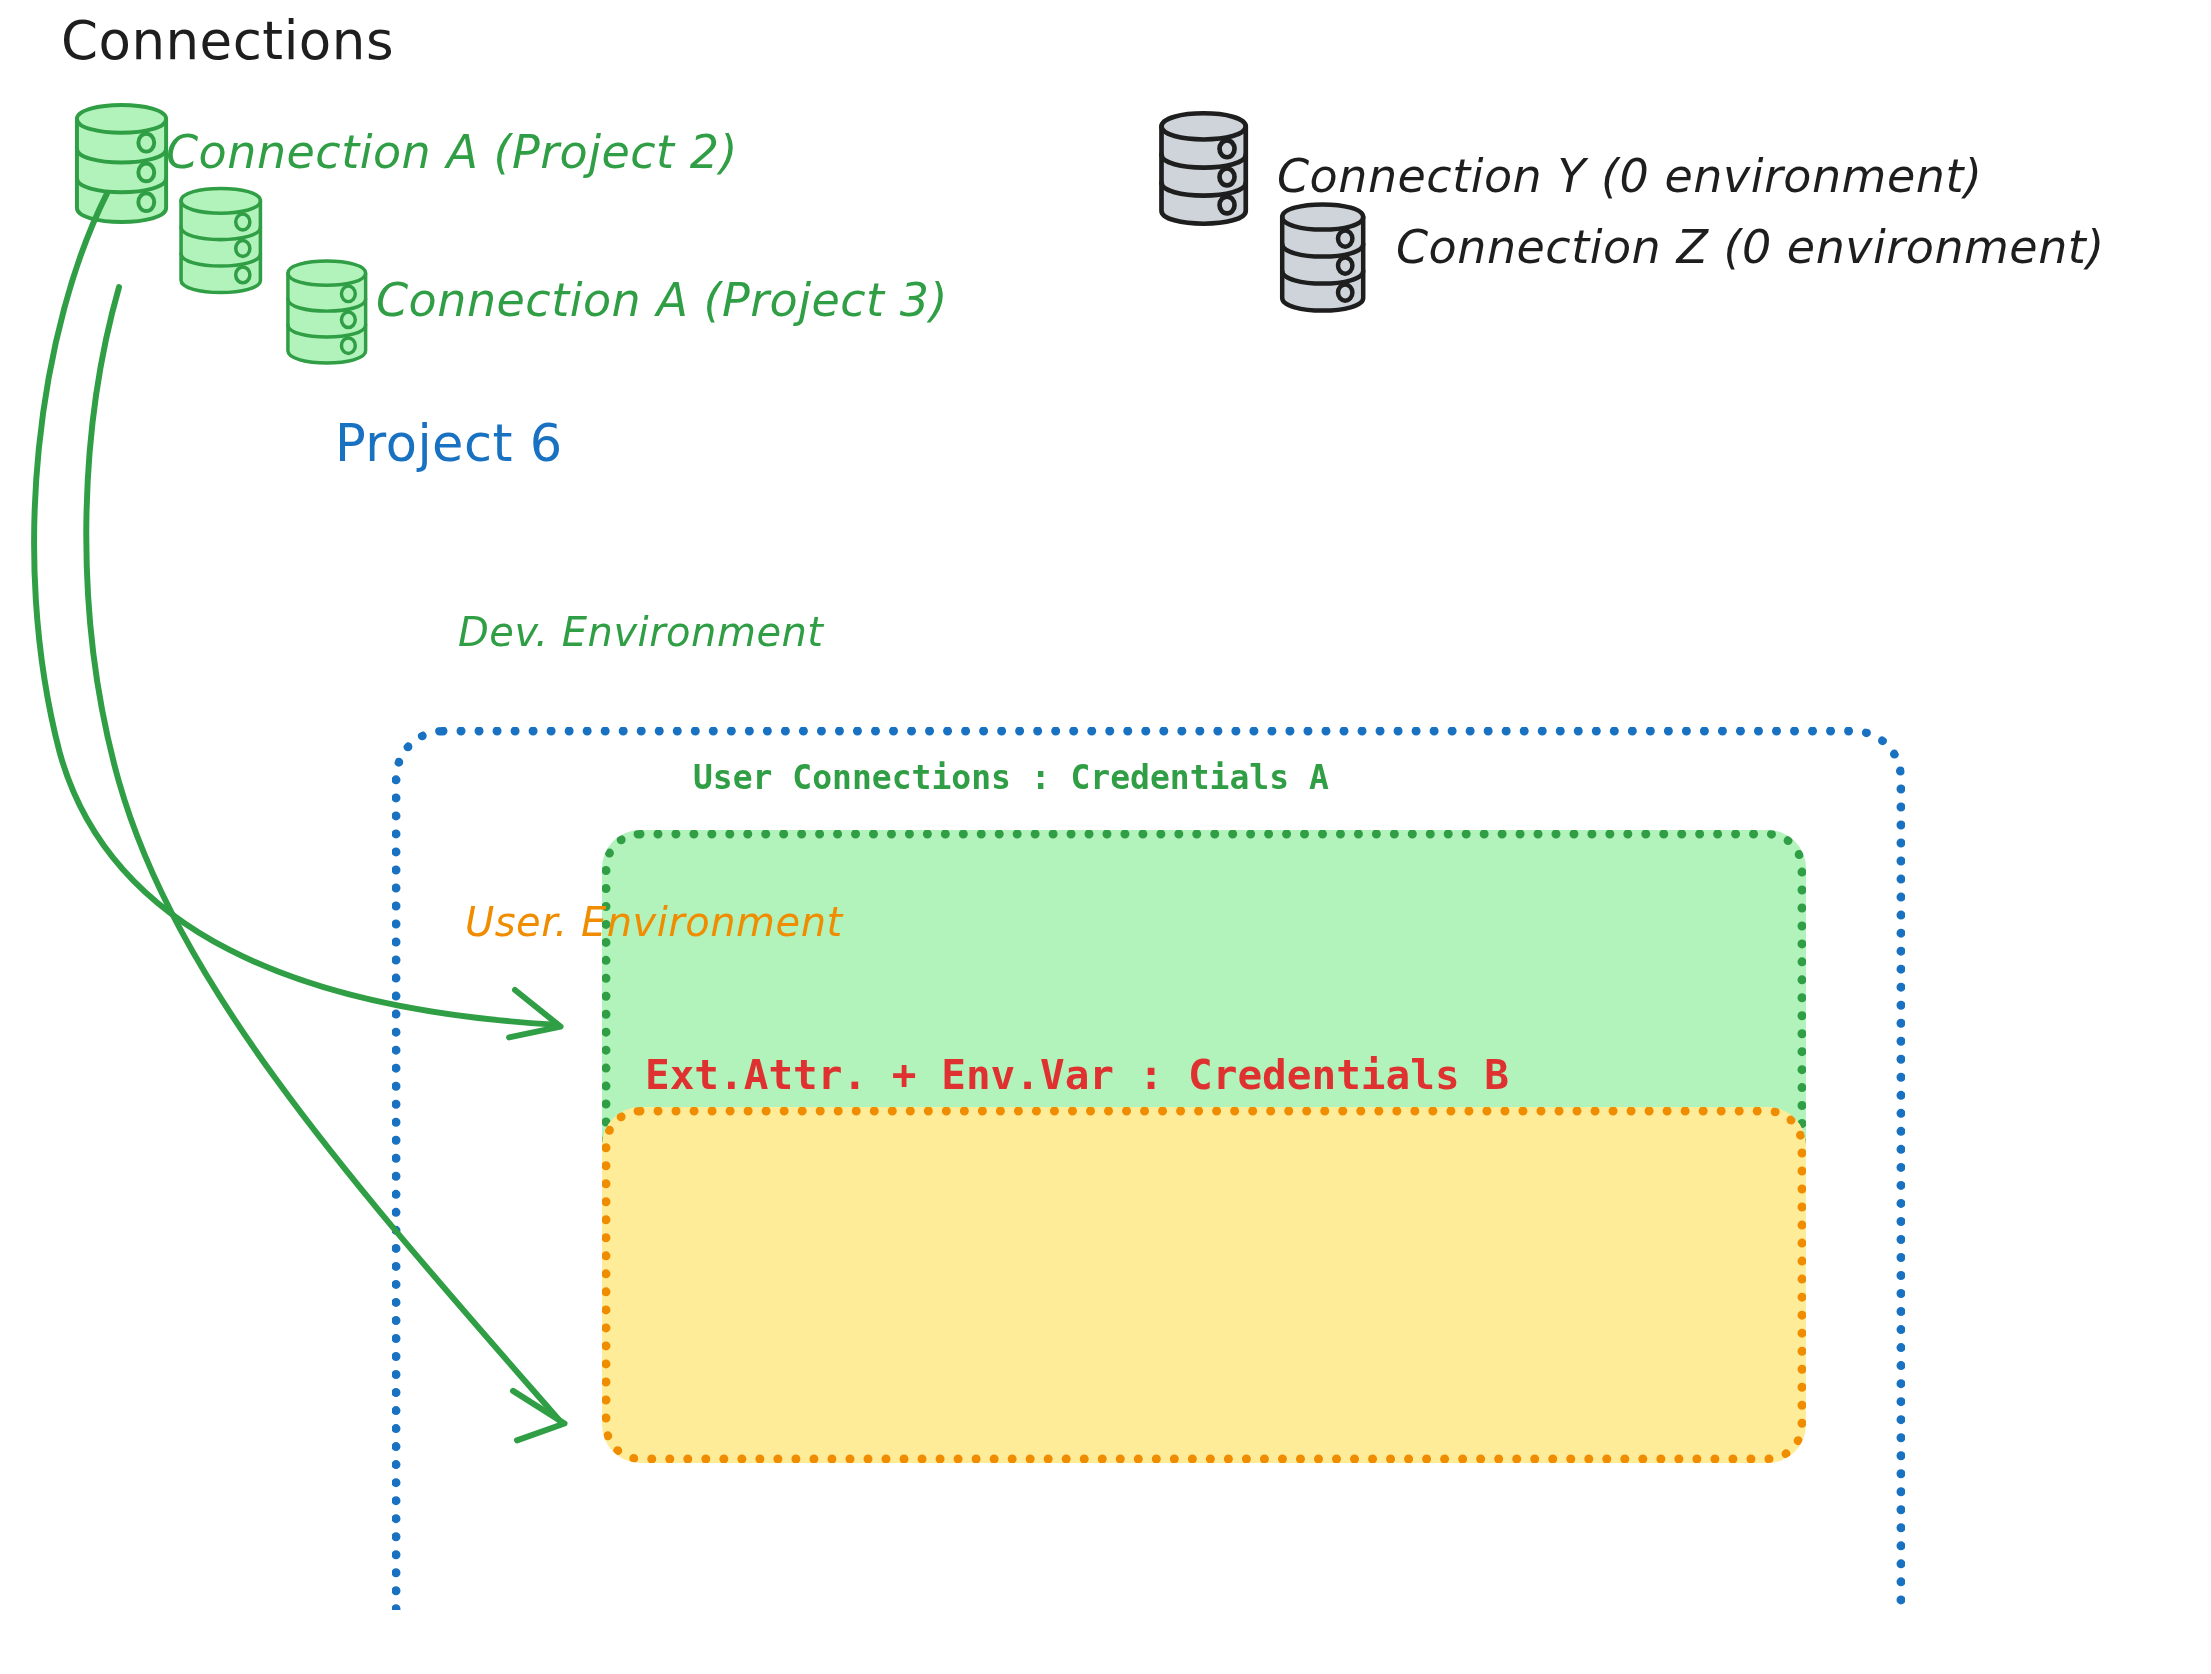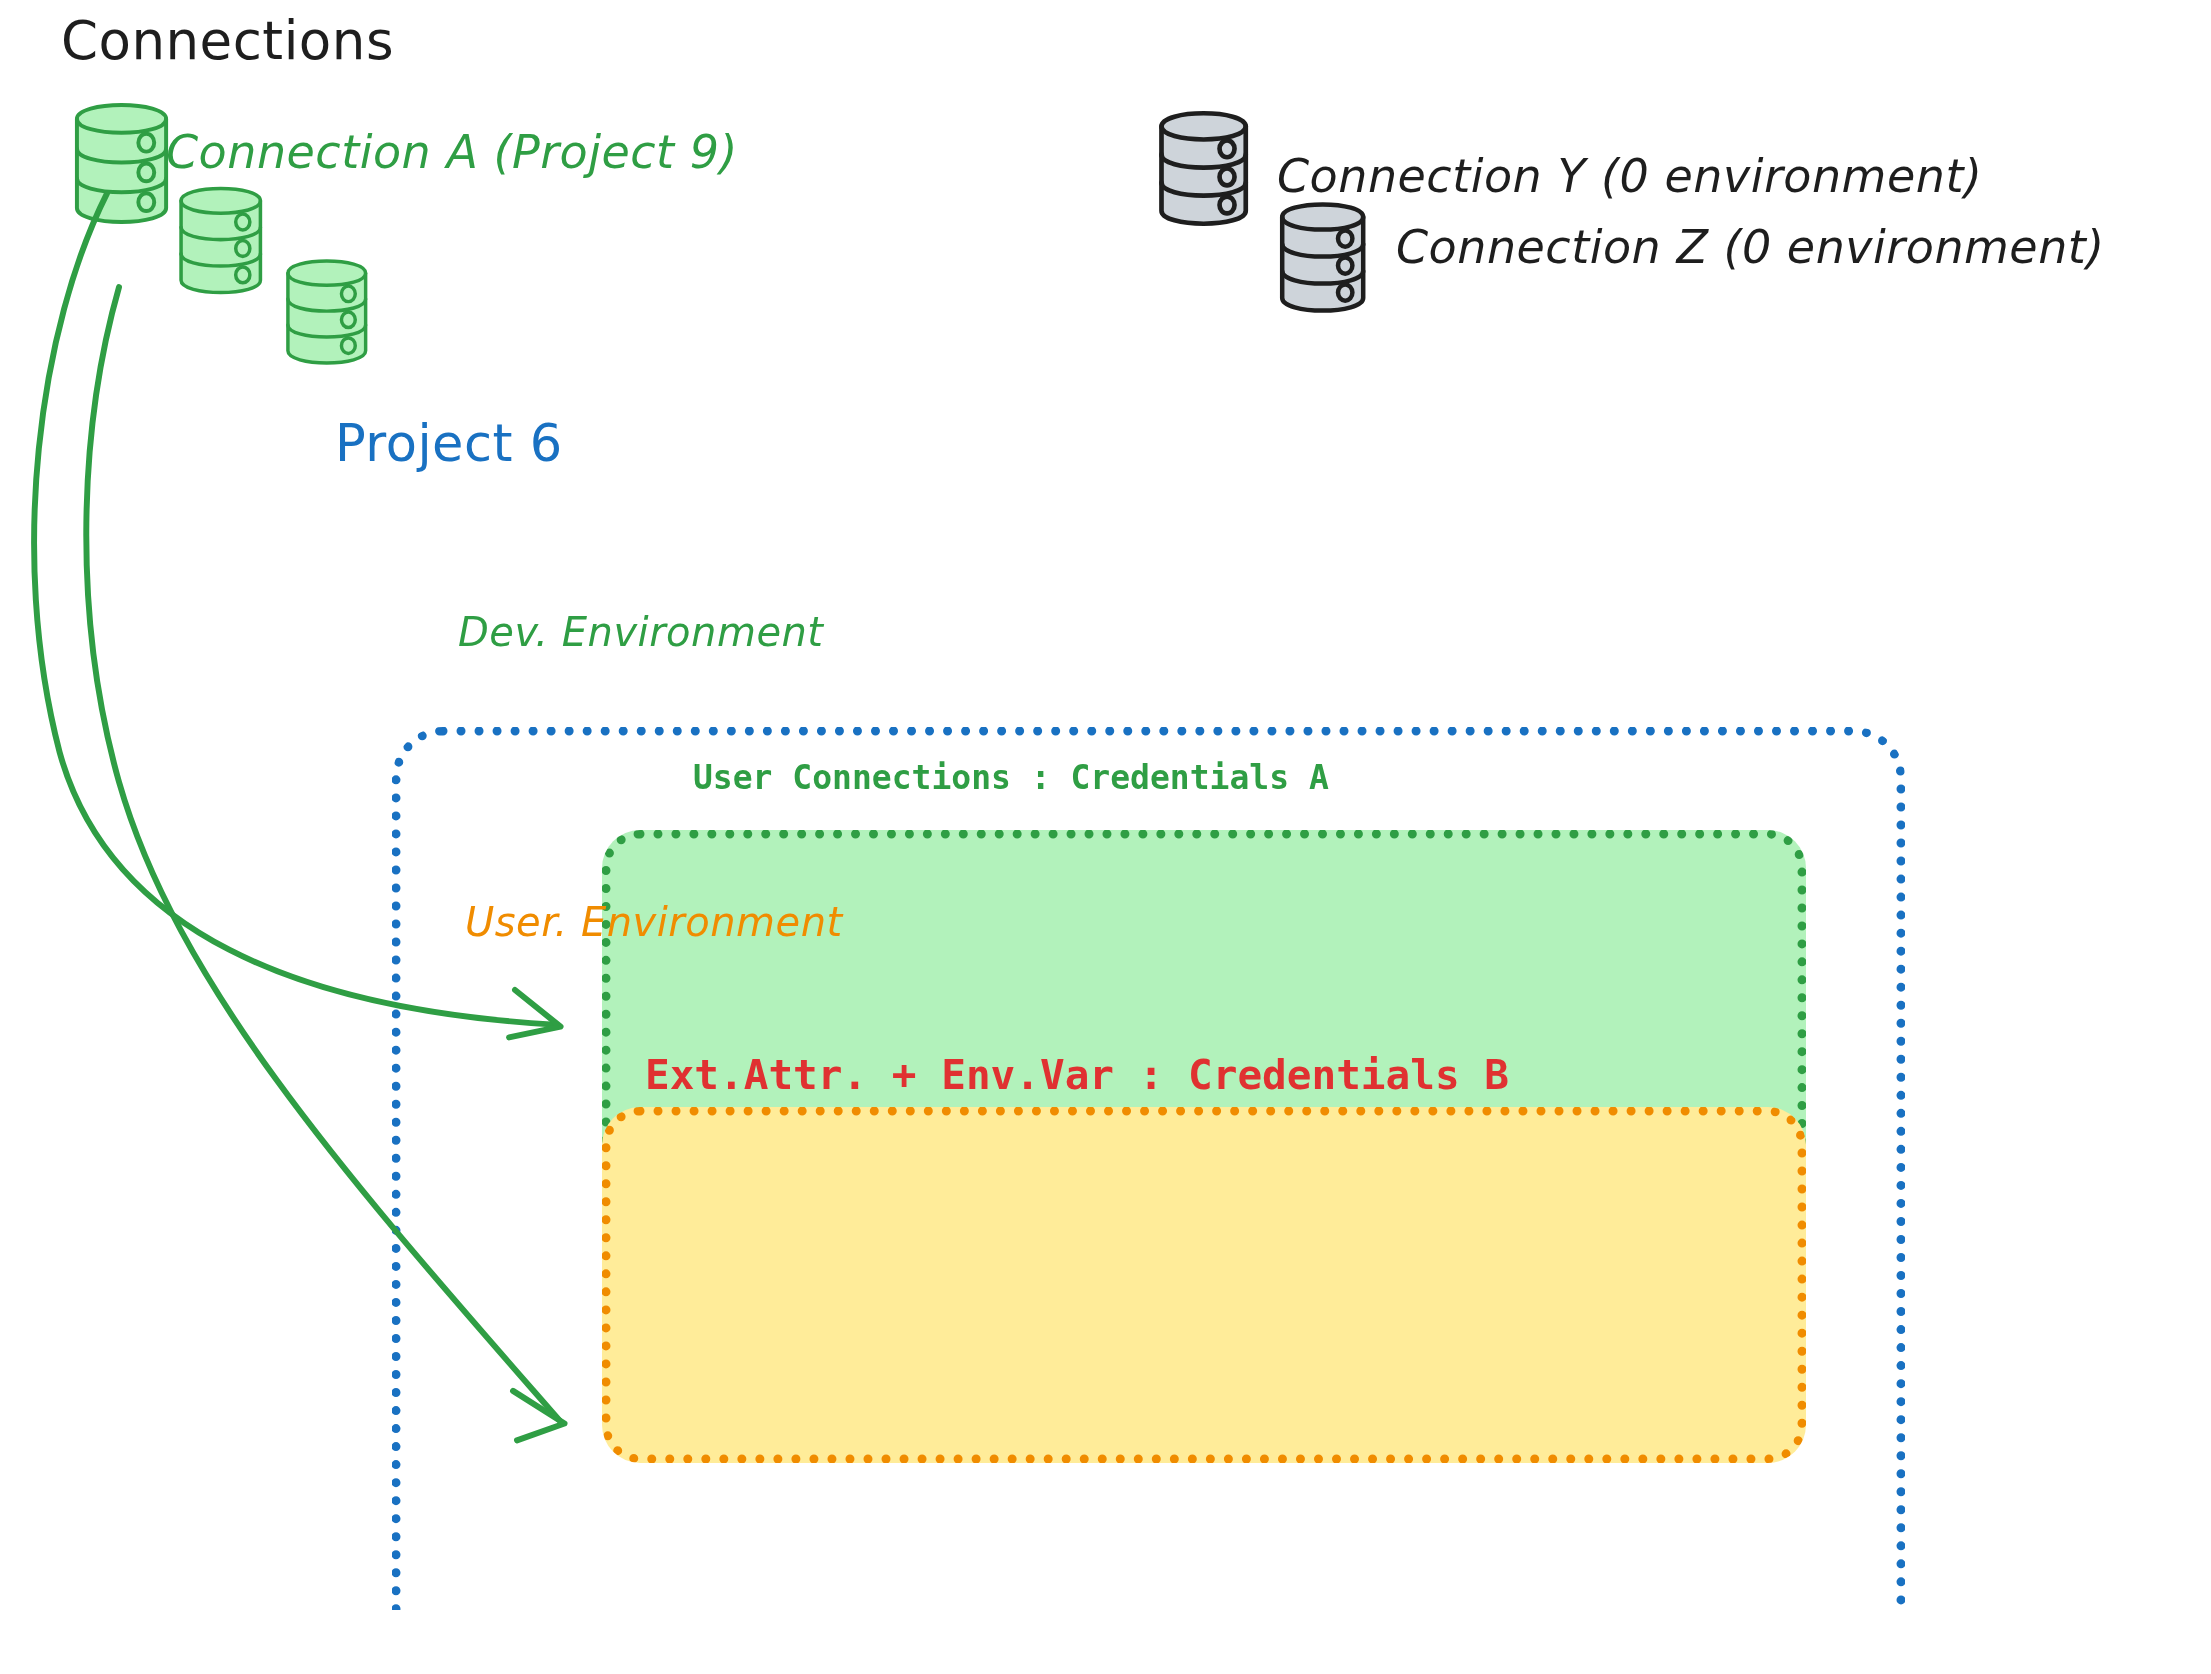--- a/index.html
+++ b/index.html
@@ -144,21 +144,21 @@
     <g fill="#b2f2bb" stroke="#2f9e44" stroke-width="4" stroke-linecap="round" stroke-linejoin="round">
       <path d="M8 20 C8 11, 30 6, 53 6 C76 6, 98 11, 98 20 L98 110 C98 119, 76 124, 53 124 C30 124, 8 119, 8 110 Z"></path>
       <path d="M8 20 C8 29, 30 34, 53 34 C76 34, 98 29, 98 20" fill="none"></path>
       <path d="M8 50 C8 59, 30 64, 53 64 C76 64, 98 59, 98 50" fill="none"></path>
       <path d="M8 80 C8 89, 30 94, 53 94 C76 94, 98 89, 98 80" fill="none"></path>
       <ellipse cx="78" cy="44" rx="8" ry="9" fill="none"></ellipse>
       <ellipse cx="78" cy="74" rx="8" ry="9" fill="none"></ellipse>
       <ellipse cx="78" cy="104" rx="8" ry="9" fill="none"></ellipse>
     </g>
   </svg>
-  <div class="hand conn-label-green" style="left:166px; top:125px;">Connection A (Project 9)</div>
+  <div class="hand conn-label-green" style="left:166px; top:125px;">Connection A (Project 2)</div>
 
   <svg class="db-svg" style="left:174px; top:182px;" width="97" height="117" viewBox="0 0 110 130">
     <g fill="#b2f2bb" stroke="#2f9e44" stroke-width="4" stroke-linecap="round" stroke-linejoin="round">
       <path d="M8 20 C8 11, 30 6, 53 6 C76 6, 98 11, 98 20 L98 110 C98 119, 76 124, 53 124 C30 124, 8 119, 8 110 Z"></path>
       <path d="M8 20 C8 29, 30 34, 53 34 C76 34, 98 29, 98 20" fill="none"></path>
       <path d="M8 50 C8 59, 30 64, 53 64 C76 64, 98 59, 98 50" fill="none"></path>
       <path d="M8 80 C8 89, 30 94, 53 94 C76 94, 98 89, 98 80" fill="none"></path>
       <ellipse cx="78" cy="44" rx="8" ry="9" fill="none"></ellipse>
       <ellipse cx="78" cy="74" rx="8" ry="9" fill="none"></ellipse>
       <ellipse cx="78" cy="104" rx="8" ry="9" fill="none"></ellipse>
@@ -169,20 +169,21 @@
     <g fill="#b2f2bb" stroke="#2f9e44" stroke-width="4" stroke-linecap="round" stroke-linejoin="round">
       <path d="M8 20 C8 11, 30 6, 53 6 C76 6, 98 11, 98 20 L98 110 C98 119, 76 124, 53 124 C30 124, 8 119, 8 110 Z"></path>
       <path d="M8 20 C8 29, 30 34, 53 34 C76 34, 98 29, 98 20" fill="none"></path>
       <path d="M8 50 C8 59, 30 64, 53 64 C76 64, 98 59, 98 50" fill="none"></path>
       <path d="M8 80 C8 89, 30 94, 53 94 C76 94, 98 89, 98 80" fill="none"></path>
       <ellipse cx="78" cy="44" rx="8" ry="9" fill="none"></ellipse>
       <ellipse cx="78" cy="74" rx="8" ry="9" fill="none"></ellipse>
       <ellipse cx="78" cy="104" rx="8" ry="9" fill="none"></ellipse>
     </g>
   </svg>
+  <div class="hand conn-label-green" style="left:376px; top:273px;">Connection A (Project 3)</div>
 
   <svg class="db-svg" style="left:1154px; top:107px;" width="103" height="123" viewBox="0 0 110 130">
     <g fill="#ced4da" stroke="#1e1e1e" stroke-width="5" stroke-linecap="round" stroke-linejoin="round">
       <path d="M8 20 C8 11, 30 6, 53 6 C76 6, 98 11, 98 20 L98 110 C98 119, 76 124, 53 124 C30 124, 8 119, 8 110 Z"></path>
       <path d="M8 20 C8 29, 30 34, 53 34 C76 34, 98 29, 98 20" fill="none"></path>
       <path d="M8 50 C8 59, 30 64, 53 64 C76 64, 98 59, 98 50" fill="none"></path>
       <path d="M8 80 C8 89, 30 94, 53 94 C76 94, 98 89, 98 80" fill="none"></path>
       <ellipse cx="78" cy="44" rx="8" ry="9" fill="none"></ellipse>
       <ellipse cx="78" cy="74" rx="8" ry="9" fill="none"></ellipse>
       <ellipse cx="78" cy="104" rx="8" ry="9" fill="none"></ellipse>

